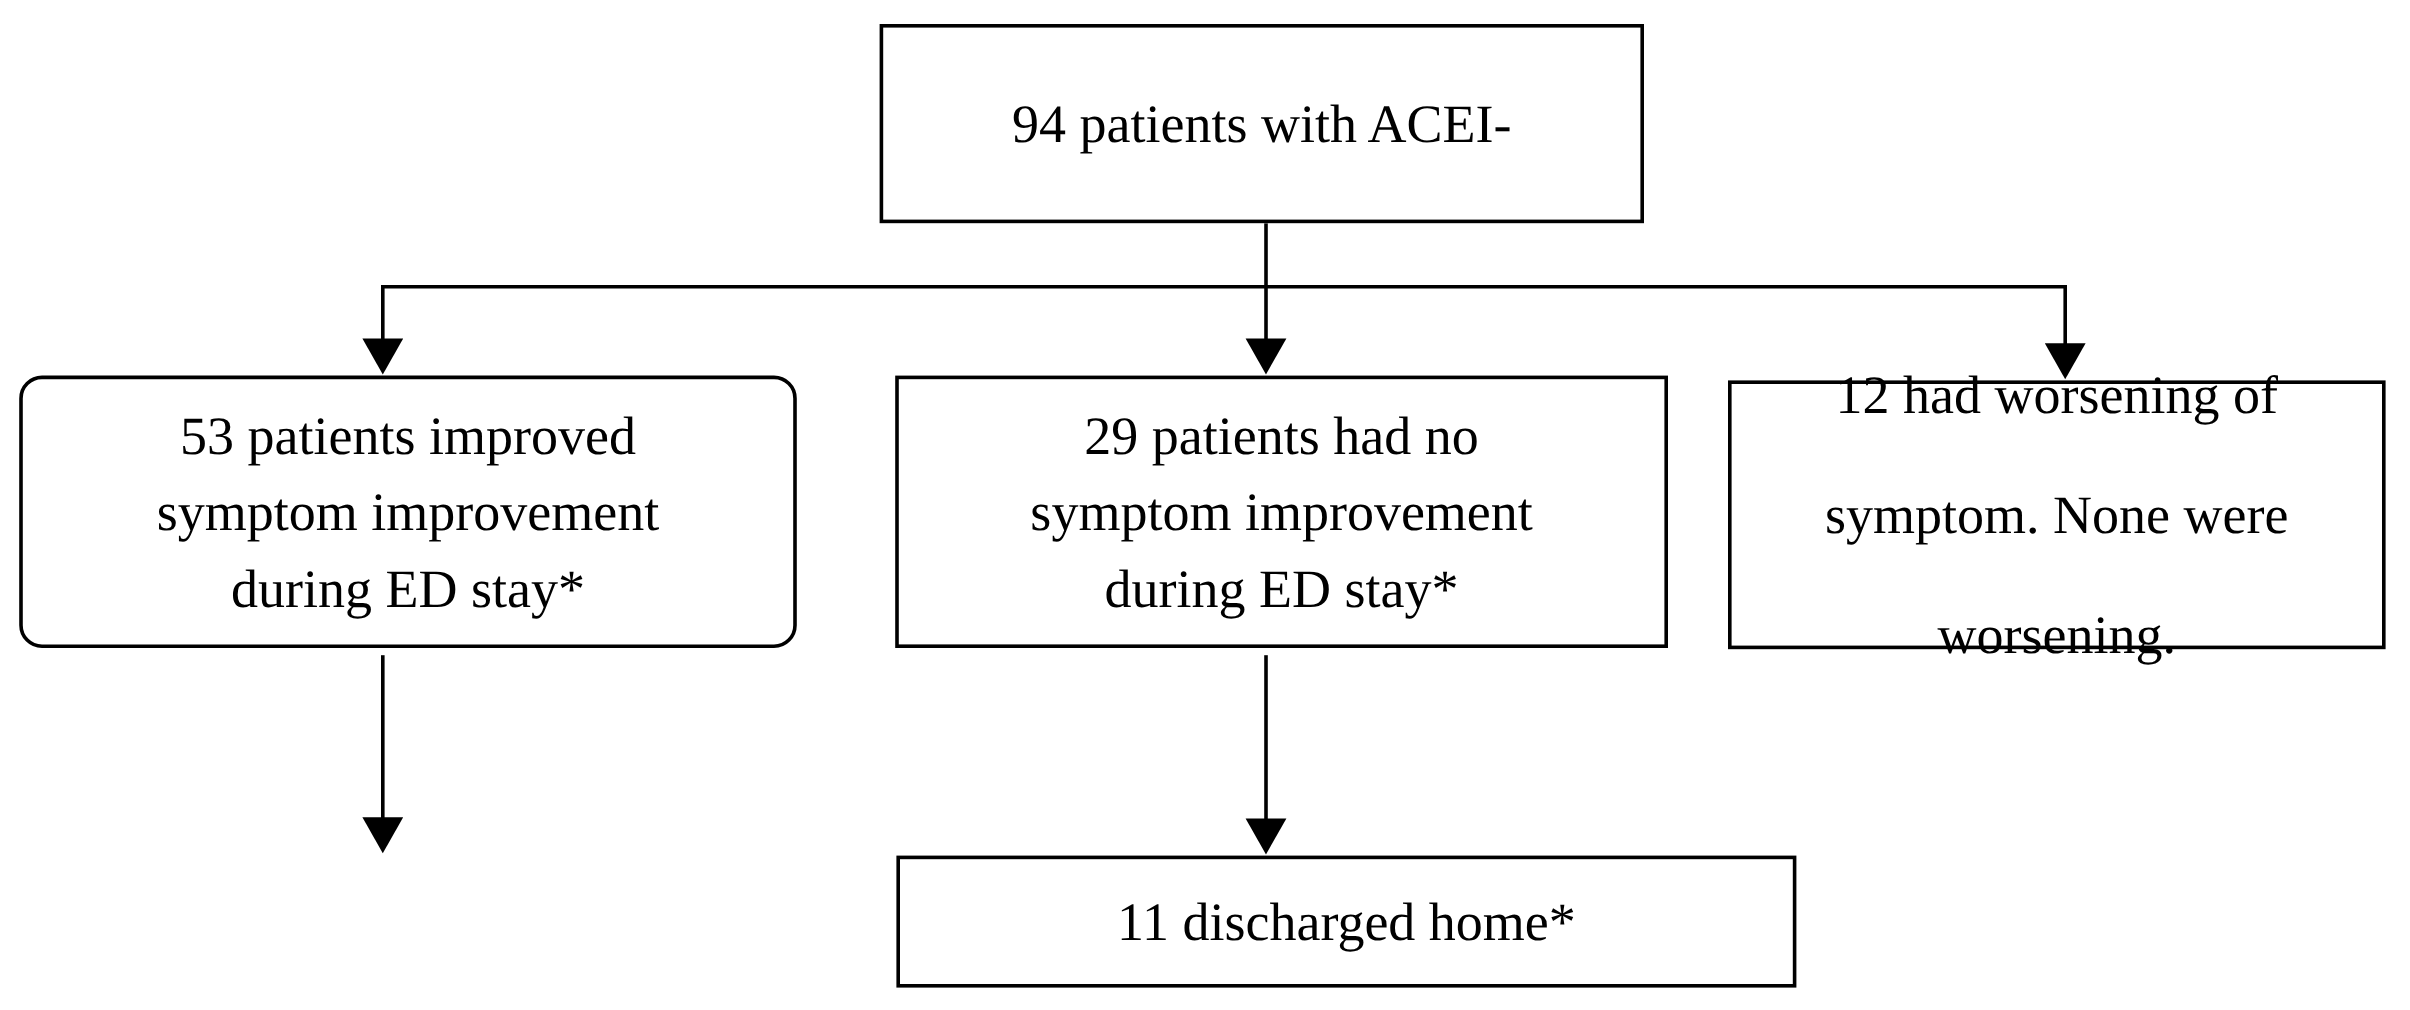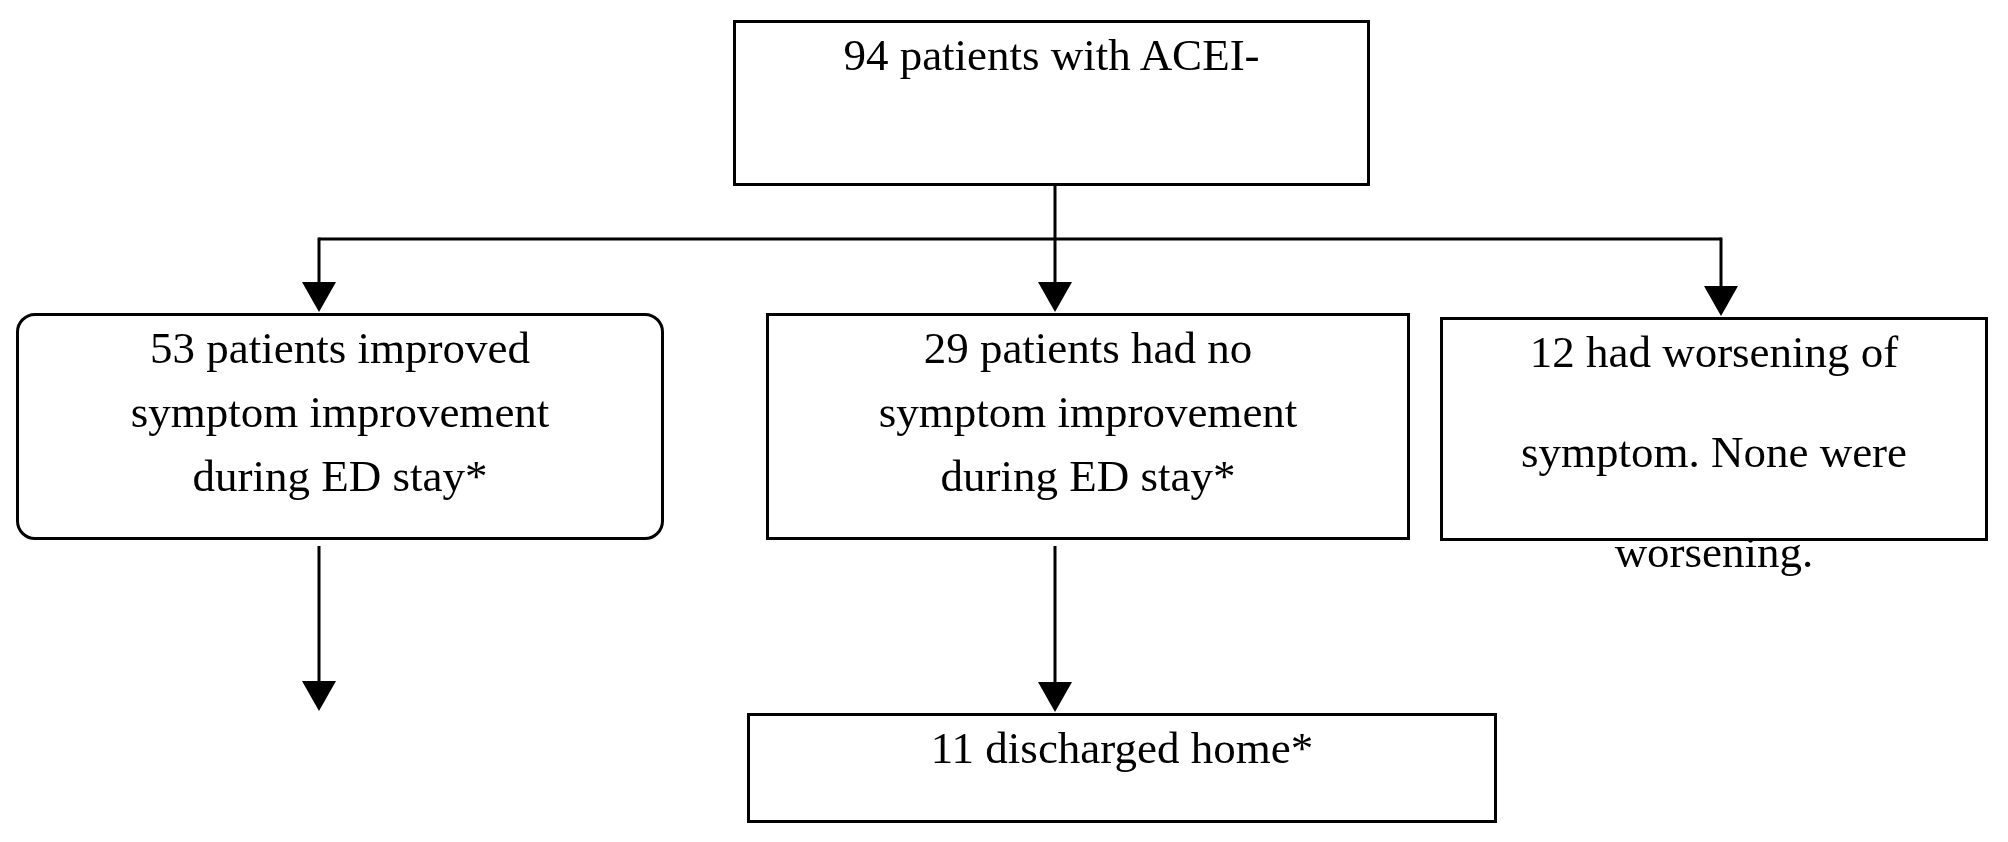--- a/index.html
+++ b/index.html
@@ -17,32 +17,32 @@
     left: 0; top: 0;
     width: 2008px; height: 842px;
   }
   .node {
     position: absolute;
     box-sizing: border-box;
     border: 3px solid #000000;
     background: #ffffff;
     display: flex;
     flex-direction: column;
-    justify-content: flex-start;
+    justify-content: center;
     align-items: center;
     text-align: center;
   }
   .node .line {
     font-size: 45px;
     line-height: 64px;
     white-space: nowrap;
   }
   .node-root        { left: 733px;  top: 20px;  width: 637px; height: 166px; }
   .node-improved    { left: 16px;   top: 313px; width: 648px; height: 227px; border-radius: 19px; }
-  .node-noimp       { left: 766px;  top: 313px; width: 644px; height: 227px; }
+  .node-noimp       { left: 746px;  top: 313px; width: 644px; height: 227px; }
   .node-worse       { left: 1440px; top: 317px; width: 548px; height: 224px; gap: 36px; }
   .node-dis32       { left: 17px;   top: 712px; width: 645px; height: 110px; }
   .node-dis11       { left: 747px;  top: 713px; width: 750px; height: 110px; }
 </style>
 </head>
 <body>
 
 <div class="canvas">
 
   <svg class="connectors" viewBox="0 0 2008 842" xmlns="http://www.w3.org/2000/svg">

